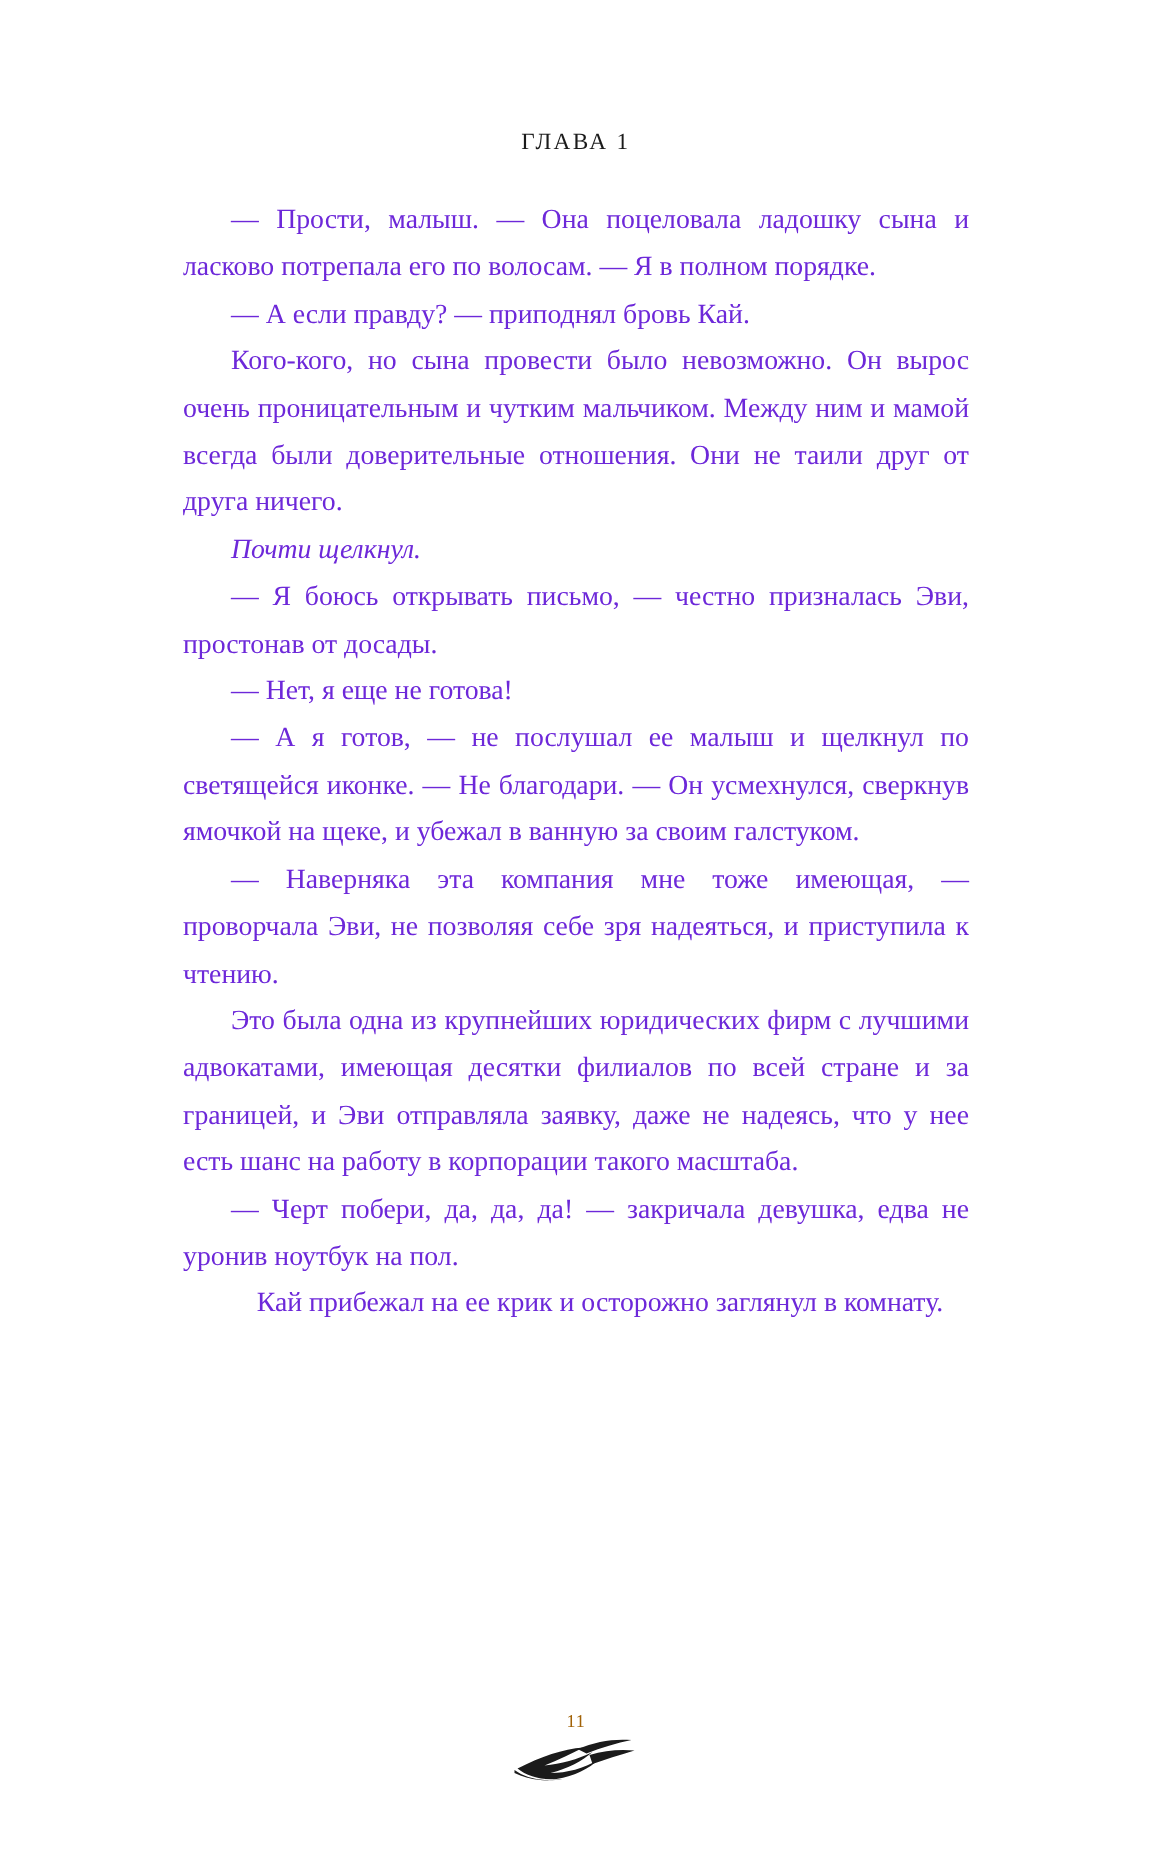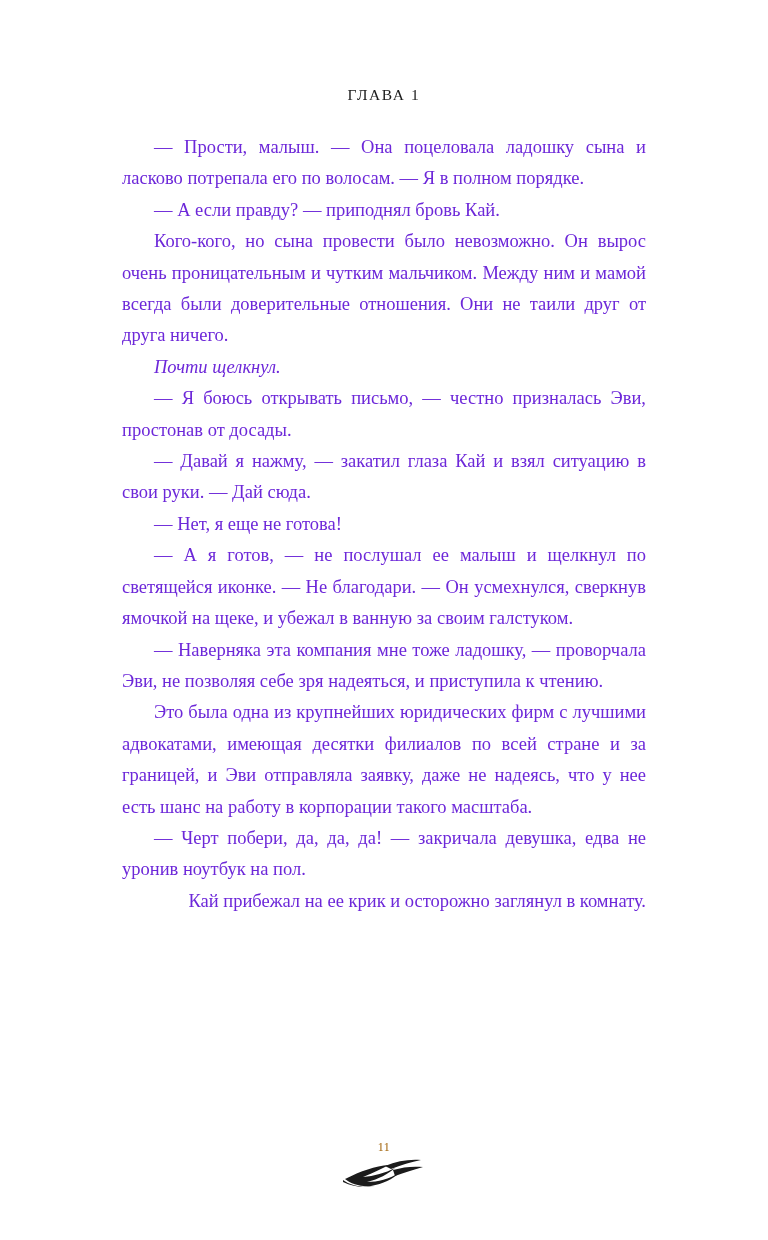--- a/index.html
+++ b/index.html
@@ -47,21 +47,21 @@
     text-align: justify;
     text-indent: 32px;
     color: #6d28d9;
     -webkit-hyphens: auto;
     hyphens: auto;
   }
   p.para.italic {
     font-style: italic;
   }
   p.para:last-child {
-    text-align: right;
+    text-align: center;
   }
   .folio {
     position: absolute;
     top: 1140px;
     left: 0;
     width: 768px;
     text-align: center;
     font-size: 12px;
     color: #a16207;
     letter-spacing: 0.5px;
@@ -85,24 +85,23 @@
 <div class="page">
 
   <div class="running-head">ГЛАВА 1</div>
 
   <div class="text-block">
       <p class="para">— Прости, малыш. — Она поцеловала ладошку сына и ласково потрепала его по волосам. — Я в полном порядке.</p>
       <p class="para">— А если правду? — приподнял бровь Кай.</p>
       <p class="para">Кого-кого, но сына провести было невозможно. Он вырос очень проницательным и чутким мальчиком. Между ним и мамой всегда были доверительные отношения. Они не таили друг от друга ничего.</p>
       <p class="para italic">Почти щелкнул.</p>
       <p class="para">— Я боюсь открывать письмо, — честно призналась Эви, простонав от досады.</p>
-      <p class="para">— Давай я нажму, — закатил глаза Кай и взял ситуацию в свои руки. — Дай сюда.</p>
       <p class="para">— Нет, я еще не готова!</p>
       <p class="para">— А я готов, — не послушал ее малыш и щелкнул по светящейся иконке. — Не благодари. — Он усмехнулся, сверкнув ямочкой на щеке, и убежал в ванную за своим галстуком.</p>
-      <p class="para">— Наверняка эта компания мне тоже ладошку, — проворчала Эви, не позволяя себе зря надеяться, и приступила к чтению.</p>
+      <p class="para">— Наверняка эта компания мне тоже имеющая, — проворчала Эви, не позволяя себе зря надеяться, и приступила к чтению.</p>
       <p class="para">Это была одна из крупнейших юридических фирм с лучшими адвокатами, имеющая десятки филиалов по всей стране и за границей, и Эви отправляла заявку, даже не надеясь, что у нее есть шанс на работу в корпорации такого масштаба.</p>
       <p class="para">— Черт побери, да, да, да! — закричала девушка, едва не уронив ноутбук на пол.</p>
       <p class="para">Кай прибежал на ее крик и осторожно заглянул в комнату.</p>
     </div>
 
   <div class="folio">11</div>
 
   <div class="ornament">
     <svg width="86" height="30" viewBox="0 0 86 30">
       <g fill="#1b1b1b">

